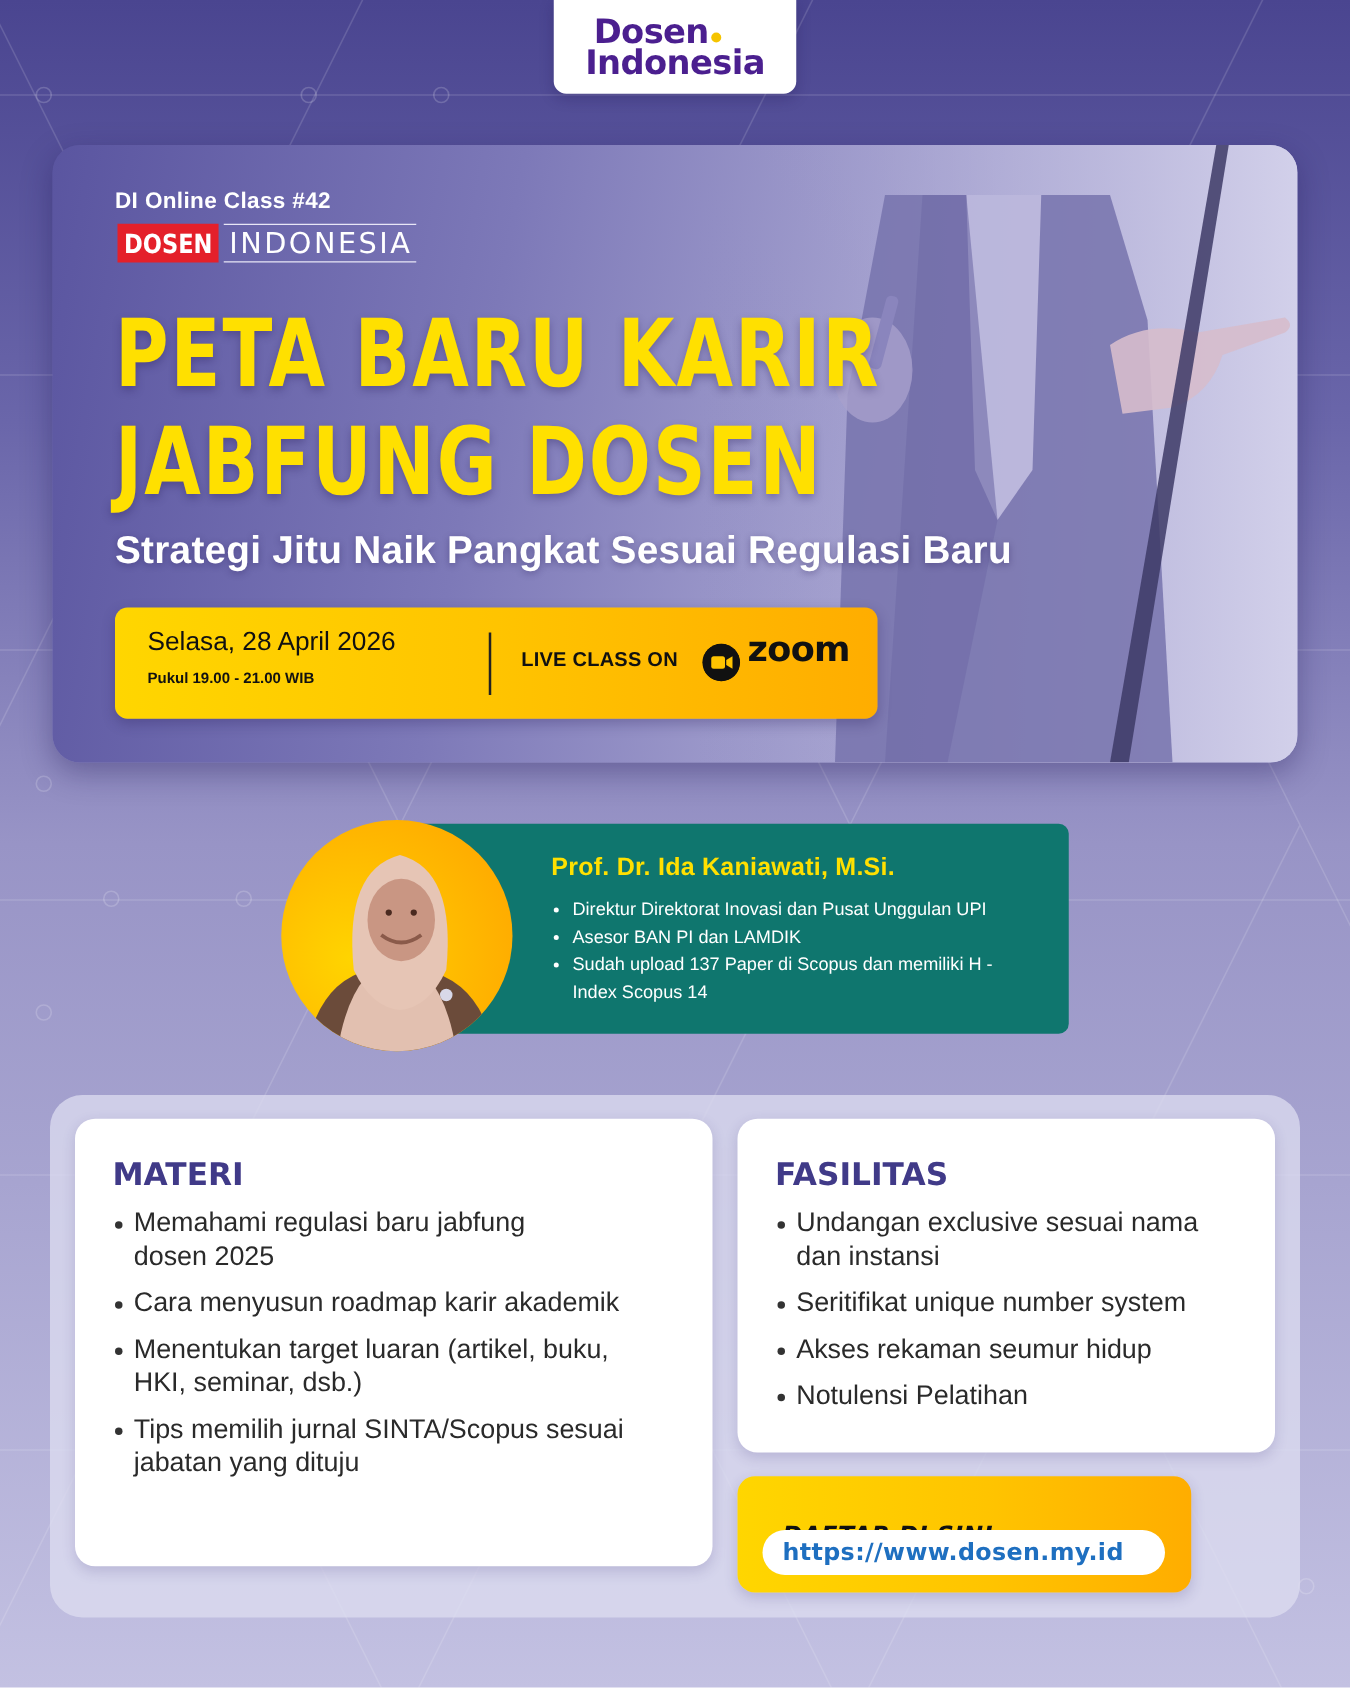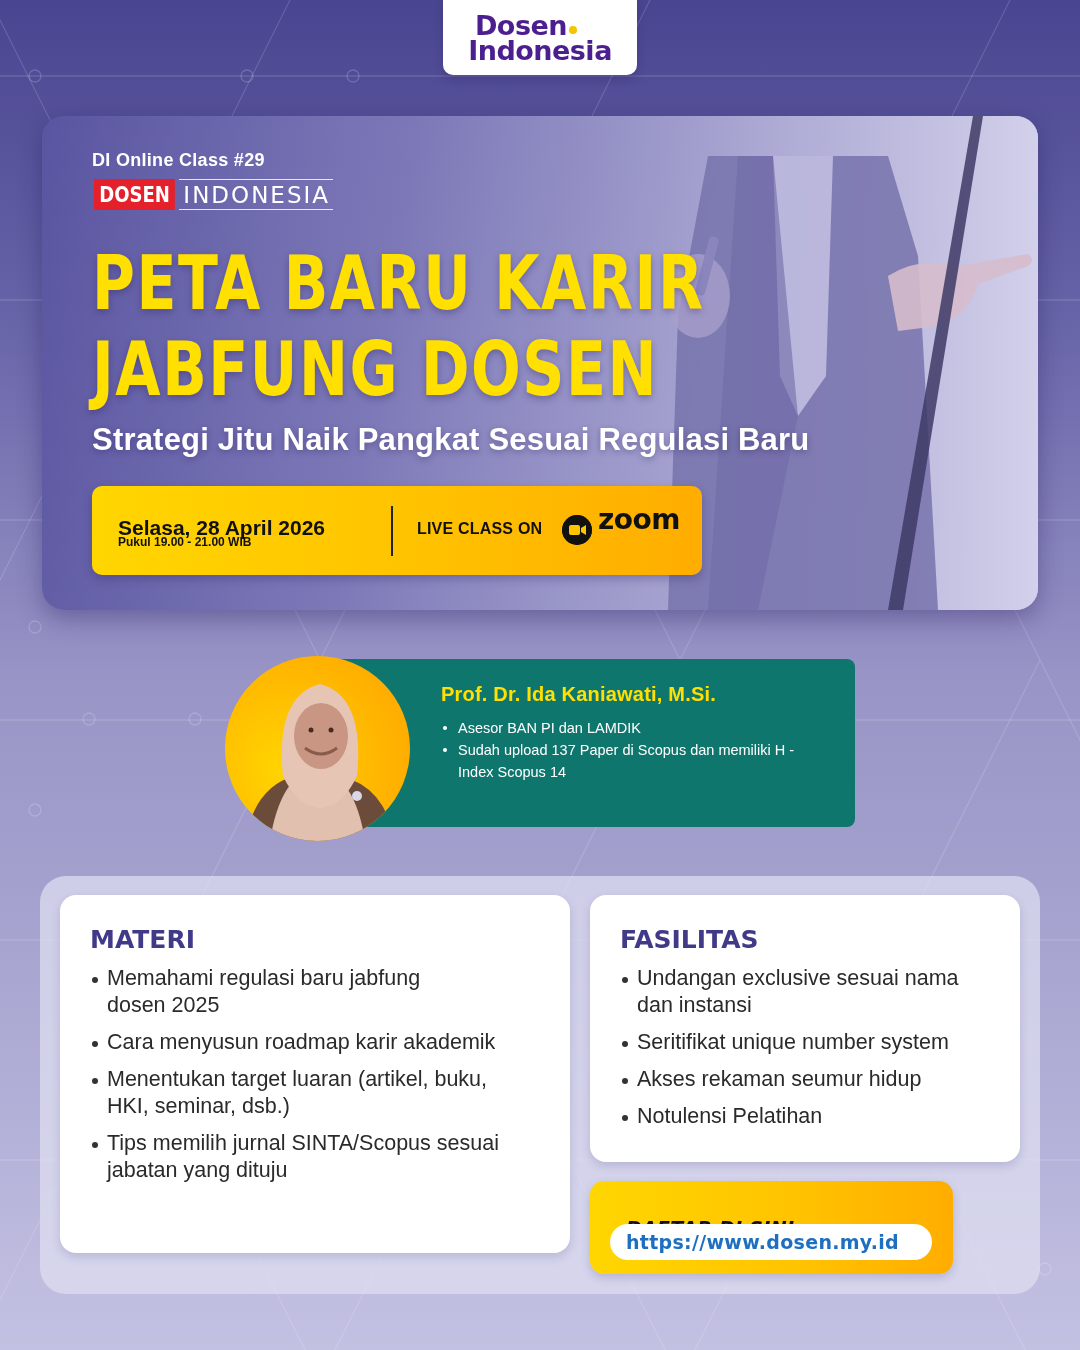--- a/index.html
+++ b/index.html
@@ -39,21 +39,21 @@
     font-family: "DejaVu Sans", sans-serif; font-weight: 700; font-size: 75px; line-height: 86px;
     letter-spacing: 2px; transform: scaleX(0.78); transform-origin: left top; white-space: nowrap;
     text-shadow: 0 3px 8px rgba(40,30,90,0.35);
   }
   .subtitle { position: absolute; left: 50px; top: 306px; color: #ffffff; font-weight: 700; font-size: 31px; text-shadow: 0 2px 6px rgba(40,30,90,0.4); letter-spacing: 0.2px; }
   .date-bar {
     position: absolute; left: 50px; top: 370px; width: 610px; height: 89px; border-radius: 10px;
     background: linear-gradient(90deg, #ffd600 0%, #ffc400 50%, #ffad00 100%);
     box-shadow: 0 4px 10px rgba(40,30,90,0.3);
   }
-  .date-main { position: absolute; left: 26px; top: 30px; font-size: 21px; font-weight: 700; color: #111; }
+  .date-main { position: absolute; left: 26px; top: 16px; font-size: 21px; font-weight: 400; color: #111; }
   .date-time { position: absolute; left: 26px; top: 49px; font-size: 12px; font-weight: 700; color: #111; }
   .date-divider { position: absolute; left: 299px; top: 20px; width: 2px; height: 50px; background: #222; }
   .live-label { position: absolute; left: 325px; top: 34px; font-size: 16px; font-weight: 700; color: #111; letter-spacing: 0.2px; }
   .zoom-icon { position: absolute; left: 470px; top: 29px; width: 30px; height: 30px; border-radius: 50%; background: #111; }
   .zoom-word { position: absolute; left: 506px; top: 17px; font-family: "DejaVu Sans", sans-serif; font-size: 28px; font-weight: 700; color: #111; letter-spacing: -0.5px; }
 
   
   .speaker-panel {
     position: absolute; left: 320px; top: 659px; width: 535px; height: 168px;
     background: #0f766e; border-radius: 0 8px 8px 0;
@@ -138,21 +138,21 @@
     <path d="M180 40 L215 40 L240 300 L200 494 L150 494 Z" fill="#6f6ba6" opacity="0.6"></path>
 
     <ellipse cx="140" cy="180" rx="32" ry="42" fill="#a8a0cc" opacity="0.8"></ellipse>
     <rect x="144" y="120" width="10" height="60" rx="4" fill="#8a85bd" transform="rotate(15 149 150)"></rect>
 
     <path d="M330 160 Q360 140 400 150 L470 138 Q478 144 470 150 L420 168 Q410 200 380 210 L340 215 Z" fill="#d6bccc" opacity="0.9"></path>
 
     <path d="M415 0 L425 0 L345 494 L330 494 Z" fill="#3d3a66" opacity="0.85"></path>
   </svg>
 
-  <div class="eyebrow">DI Online Class #29</div>
+  <div class="eyebrow">DI Online Class #42</div>
   <div class="brand-row">
     <span class="brand-red">DOSEN</span>
     <span class="brand-white">INDONESIA</span>
   </div>
   <h1 class="title">
     <div>PETA BARU KARIR</div>
     <div>JABFUNG DOSEN</div>
   </h1>
   <div class="subtitle">Strategi Jitu Naik Pangkat Sesuai Regulasi Baru</div>
 
@@ -166,20 +166,21 @@
       <rect x="7" y="10" width="11" height="10" rx="2" fill="#ffc400"></rect>
       <path d="M19 13 L24 10 L24 20 L19 17 Z" fill="#ffc400"></path>
     </svg>
     <div class="zoom-word">zoom</div>
   </div>
 </section>
 
 <div class="speaker-panel">
   <div class="speaker-name">Prof. Dr. Ida Kaniawati, M.Si.</div>
   <ul class="speaker-list">
+    <li>Direktur Direktorat Inovasi dan Pusat Unggulan UPI</li>
     <li>Asesor BAN PI dan LAMDIK</li>
     <li style="width:360px">Sudah upload 137 Paper di Scopus dan memiliki H - Index Scopus 14</li>
   </ul>
 </div>
 <div class="speaker-photo">
   <svg width="185" height="185" viewBox="0 0 185 185">
     <path d="M20 185 Q30 130 70 120 L115 120 Q160 130 170 185 Z" fill="#6b4b3a"></path>
     <path d="M45 185 Q55 120 92 110 Q130 120 140 185 Z" fill="#e2c0b0"></path>
     <path d="M58 120 Q50 40 95 28 Q140 40 132 120 Q118 150 95 152 Q72 150 58 120 Z" fill="#e6c5b5"></path>
     <ellipse cx="96" cy="80" rx="27" ry="33" fill="#c99683"></ellipse>

